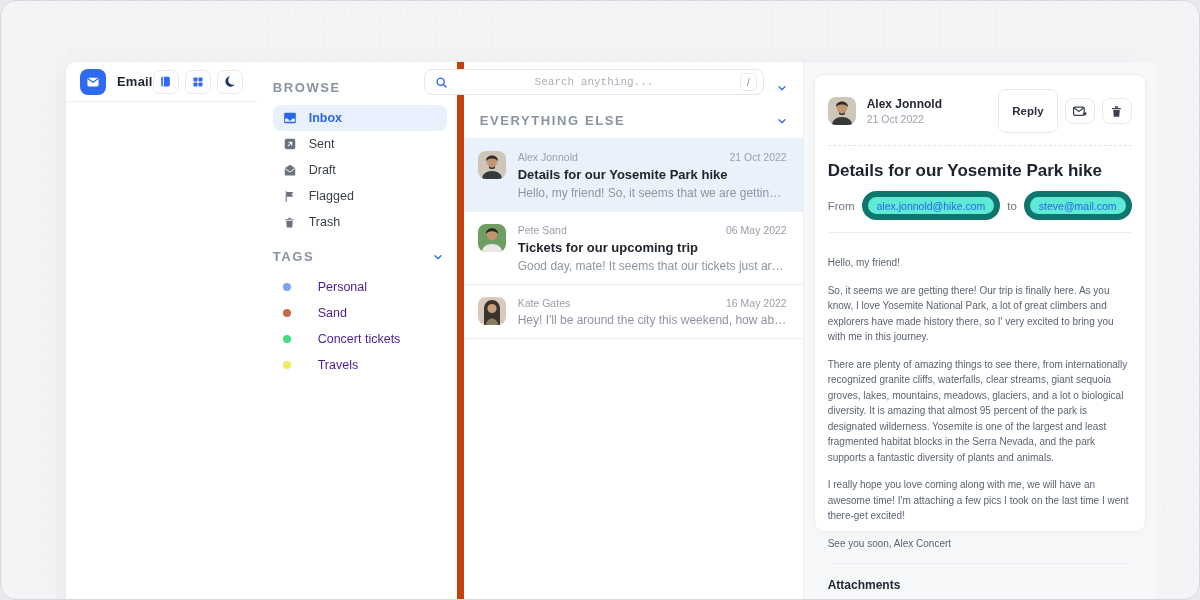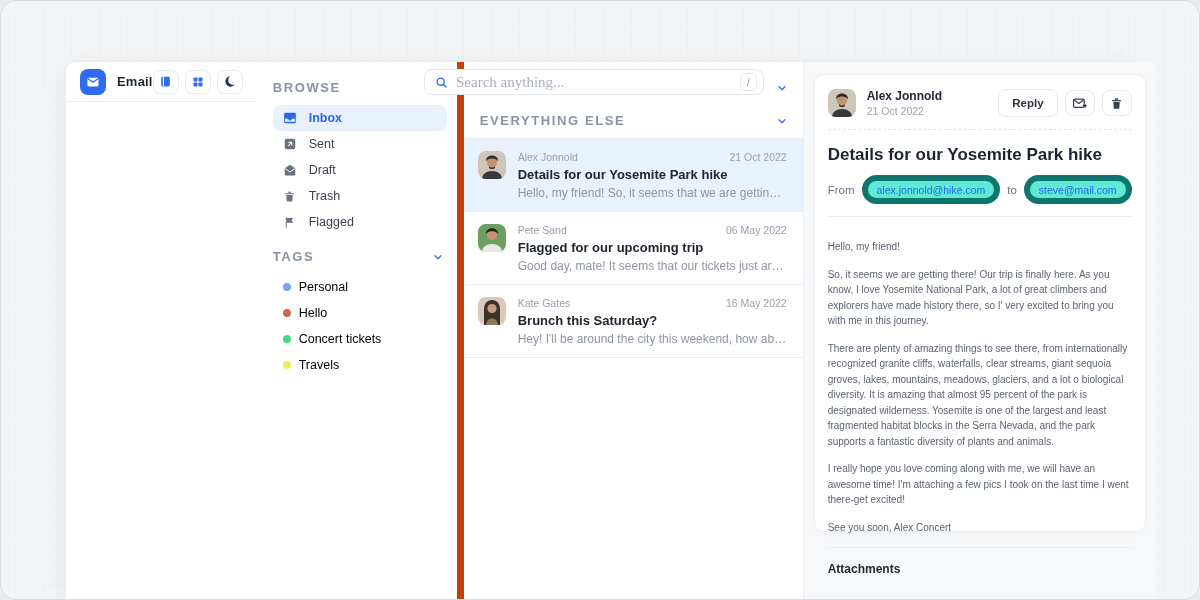--- a/index.html
+++ b/index.html
@@ -26,22 +26,22 @@
   .topbar { position:relative; height:40px; flex:0 0 40px; border-bottom:1px solid #edeef1;
     display:flex; align-items:center; padding:0 14px; }
   .brand { display:flex; align-items:center; gap:11px; }
   .logo { width:26px; height:26px; border-radius:8px; background:#2f6bf0;
     display:flex; align-items:center; justify-content:center; }
   .brand-title { font-size:13px; font-weight:bold; color:#1e2530; letter-spacing:.2px; }
 
   .search { position:absolute; left:358px; top:7px; width:340px; height:26px;
     border:1px solid #e4e6ea; border-radius:8px; background:#fff;
     display:flex; align-items:center; gap:8px; padding:0 6px 0 10px; }
-  .search input { flex:1; border:none; outline:none; font-size:15px; color:#3a414d;
-    font-family:Liberation Serif, serif; background:transparent; }
+  .search input { flex:1; border:none; outline:none; font-size:11px; color:#3a414d;
+    font-family:Liberation Mono, monospace; background:transparent;text-align:center; }
   .search input::placeholder { color:#a9aeb8; }
   .slash-hint { width:17px; height:18px; border:1px solid #e7e9ec; border-radius:5px;
     font-size:10px; color:#8b919c; display:flex; align-items:center; justify-content:center; }
 
   .topbar-actions { margin-left:auto; display:flex; gap:6px; }
   .icon-btn { width:26px; height:24px; border:1px solid #e7e9ec; border-radius:7px;
     background:#fff; display:flex; align-items:center; justify-content:center; cursor:pointer; }
 
   
   .columns { flex:1; display:flex; min-height:0; }
@@ -49,22 +49,22 @@
   .sidebar { width:200px; flex:0 0 200px; padding:18px 10px 0 16px; }
   .section-header { display:flex; align-items:center; justify-content:space-between;
     font-size:13px; font-weight:bold; letter-spacing:1.6px; color:#8a93a2; }
   .sidebar .section-header { padding-right:4px; }
   .side-items { margin-top:10px; }
   .side-item { display:flex; align-items:center; gap:12px; height:26px; padding:0 10px;
     border-radius:8px; font-size:12.5px; color:#3a414d; cursor:pointer; }
   .side-item.active { background:#e9f0fd; color:#2b66e8; font-weight:bold; }
   .side-item .ic { width:14px; display:flex; align-items:center; justify-content:center; }
   .tags-block { margin-top:14px; }
-  .tag-item { display:flex; align-items:center; gap:8px; height:26px; padding:0 10px;
-    font-size:12.5px; color:#000000; cursor:pointer; }
+  .tag-item { display:flex; align-items:center; gap:27px; height:26px; padding:0 10px;
+    font-size:12.5px; color:#4c1d95; cursor:pointer; }
   .dot { width:8px; height:8px; border-radius:50%; }
   .dot-personal { background:#7aa3f0; } .dot-work { background:#c96a4a; }
   .dot-travels { background:#f2ea5c; } .dot-concert { background:#42dd83; }
 
   .maillist { width:347px; flex:0 0 347px; border-left:7px solid #c2410c;
     border-right:1px solid #edeef1; display:flex; flex-direction:column; }
   .maillist .section-header { padding:18px 16px 0 16px; }
   .empty-msg { height:198px; display:flex; align-items:center; justify-content:center;
     font-size:12px; color:#8d95a3; }
   .email-rows { border-top:1px solid #edeef1; margin-top:10px; }
@@ -79,21 +79,21 @@
 
   
   .detail { flex:1; background:#f7f8f9; padding:12px 10px 0 10px; min-width:0; }
   .card { background:#fff; border:1px solid #eceef1; border-radius:10px; height:458px;
     padding:14px 13px; box-shadow:0 2px 8px rgba(30,40,60,0.03); }
   .card-header { display:flex; align-items:center; gap:11px; }
   .card-header .avatar { width:28px; height:28px; border-radius:8px; overflow:hidden; }
   .sender-name { font-size:12px; font-weight:bold; color:#222936; }
   .sender-date { font-size:10.5px; color:#9aa1ad; margin-top:2px; }
   .card-actions { margin-left:auto; display:flex; gap:7px; align-items:center; }
-  .reply-btn { height:28px; padding:0 13px; border:1px solid #e7e9ec; border-radius:8px;
+  .reply-btn { height:44px; padding:0 13px; border:1px solid #e7e9ec; border-radius:8px;
     background:#fff; font-size:11.5px; font-weight:bold; color:#2a313c; cursor:pointer;
     font-family:"Liberation Sans", sans-serif; }
   .sq-btn { width:30px; height:26px; border:1px solid #e7e9ec; border-radius:8px;
     background:#fff; display:flex; align-items:center; justify-content:center; cursor:pointer; }
 
   .divider-dashed { border-top:1px dashed #e2e5e9; margin:12px 0 0 0; }
   .divider { border-top:1px solid #eceef1; }
 
   .subject-title { font-size:17px; font-weight:bold; color:#1c232e; margin-top:15px; }
   .fromto { display:flex; align-items:center; gap:7px; margin-top:10px; font-size:11.5px; color:#6a7280; }
@@ -197,55 +197,55 @@
               <svg width="14" height="14" viewBox="0 0 24 24" fill="#6a7280">
                   <path d="M12 3l9 6v11a1.5 1.5 0 0 1-1.5 1.5h-15A1.5 1.5 0 0 1 3 20V9z"></path>
                   <path d="M3.5 9.5l8.5 6 8.5-6" stroke="#fff" stroke-width="1.6" fill="none"></path>
                 </svg>
             </span>
             <span>Draft</span>
           </div>
           <div class="side-item">
             <span class="ic">
               <svg width="13" height="13" viewBox="0 0 24 24" fill="#6a7280">
+                  <path d="M5 2.5h2v19H5z"></path>
+                  <path d="M7 3.5h12l-3 4.5 3 4.5H7z"></path>
+                </svg>
+            </span>
+            <span>Flagged</span>
+          </div>
+          <div class="side-item">
+            <span class="ic">
+              <svg width="13" height="13" viewBox="0 0 24 24" fill="#6a7280">
                   <path d="M9 3h6v2H9z"></path>
                   <path d="M4 6h16v2H4z"></path>
                   <path d="M6 9h12l-1 12H7z"></path>
                 </svg>
             </span>
             <span>Trash</span>
-          </div>
-          <div class="side-item">
-            <span class="ic">
-              <svg width="13" height="13" viewBox="0 0 24 24" fill="#6a7280">
-                  <path d="M5 2.5h2v19H5z"></path>
-                  <path d="M7 3.5h12l-3 4.5 3 4.5H7z"></path>
-                </svg>
-            </span>
-            <span>Flagged</span>
           </div>
         </div>
 
         <div class="tags-block">
           <div class="section-header">
             <span>TAGS</span>
             <span style="display:flex;">
               <svg width="10" height="10" viewBox="0 0 24 24" fill="none" stroke="#2f6bf0" stroke-width="3.2" stroke-linecap="round" stroke-linejoin="round">
                   <path d="M5 9l7 7 7-7"></path>
                 </svg>
             </span>
           </div>
           <div class="side-items">
             <div class="tag-item">
               <span class="dot dot-personal"></span>
               <span>Personal</span>
             </div>
             <div class="tag-item">
               <span class="dot dot-work"></span>
-              <span>Hello</span>
+              <span>Sand</span>
             </div>
             <div class="tag-item">
               <span class="dot dot-concert"></span>
               <span>Concert tickets</span>
             </div>
             <div class="tag-item">
               <span class="dot dot-travels"></span>
               <span>Travels</span>
             </div>
           </div>
@@ -300,40 +300,39 @@
                   <circle cx="14" cy="11" r="5.2" fill="#c29472"></circle>
                   <path d="M14 4.3c-3.8 0-6.2 2.6-6.2 5.6 0 .8 1.2-2.6 6.2-2.6s6.2 3.4 6.2 2.6c0-3-2.4-5.6-6.2-5.6z" fill="#2b2620"></path>
                   <path d="M4 28c0-5 4.5-8 10-8s10 3 10 8z" fill="#e9e9e7"></path>
                 </svg>
             </div>
             <div class="email-main">
               <div class="email-meta">
                 <span>Pete Sand</span>
                 <span>06 May 2022</span>
               </div>
-              <div class="email-subject">Flagged for our upcoming trip</div>
+              <div class="email-subject">Tickets for our upcoming trip</div>
               <div class="email-snippet">Good day, mate! It seems that our tickets just arrived...</div>
             </div>
           </div>
 
           <div class="email-row">
             <div class="avatar">
               <svg width="28" height="28" viewBox="0 0 28 28">
                   <rect width="28" height="28" fill="#d9c9bd"></rect>
                   <path d="M6 28V12c0-6 4-9 8-9s8 3 8 9v16z" fill="#3b332c"></path>
                   <circle cx="14" cy="11.5" r="4.6" fill="#c99f7f"></circle>
                   <path d="M8 28c0-4 3-6.5 6-6.5s6 2.5 6 6.5z" fill="#8a7b5f"></path>
                 </svg>
             </div>
             <div class="email-main">
               <div class="email-meta">
                 <span>Kate Gates</span>
                 <span>16 May 2022</span>
               </div>
-              <div class="email-subject">Brunch this Saturday?</div>
               <div class="email-snippet">Hey! I'll be around the city this weekend, how about a...</div>
             </div>
           </div>
         </div>
       </div>
 
       <div class="detail">
         <div class="card">
 
           <div class="card-header">

